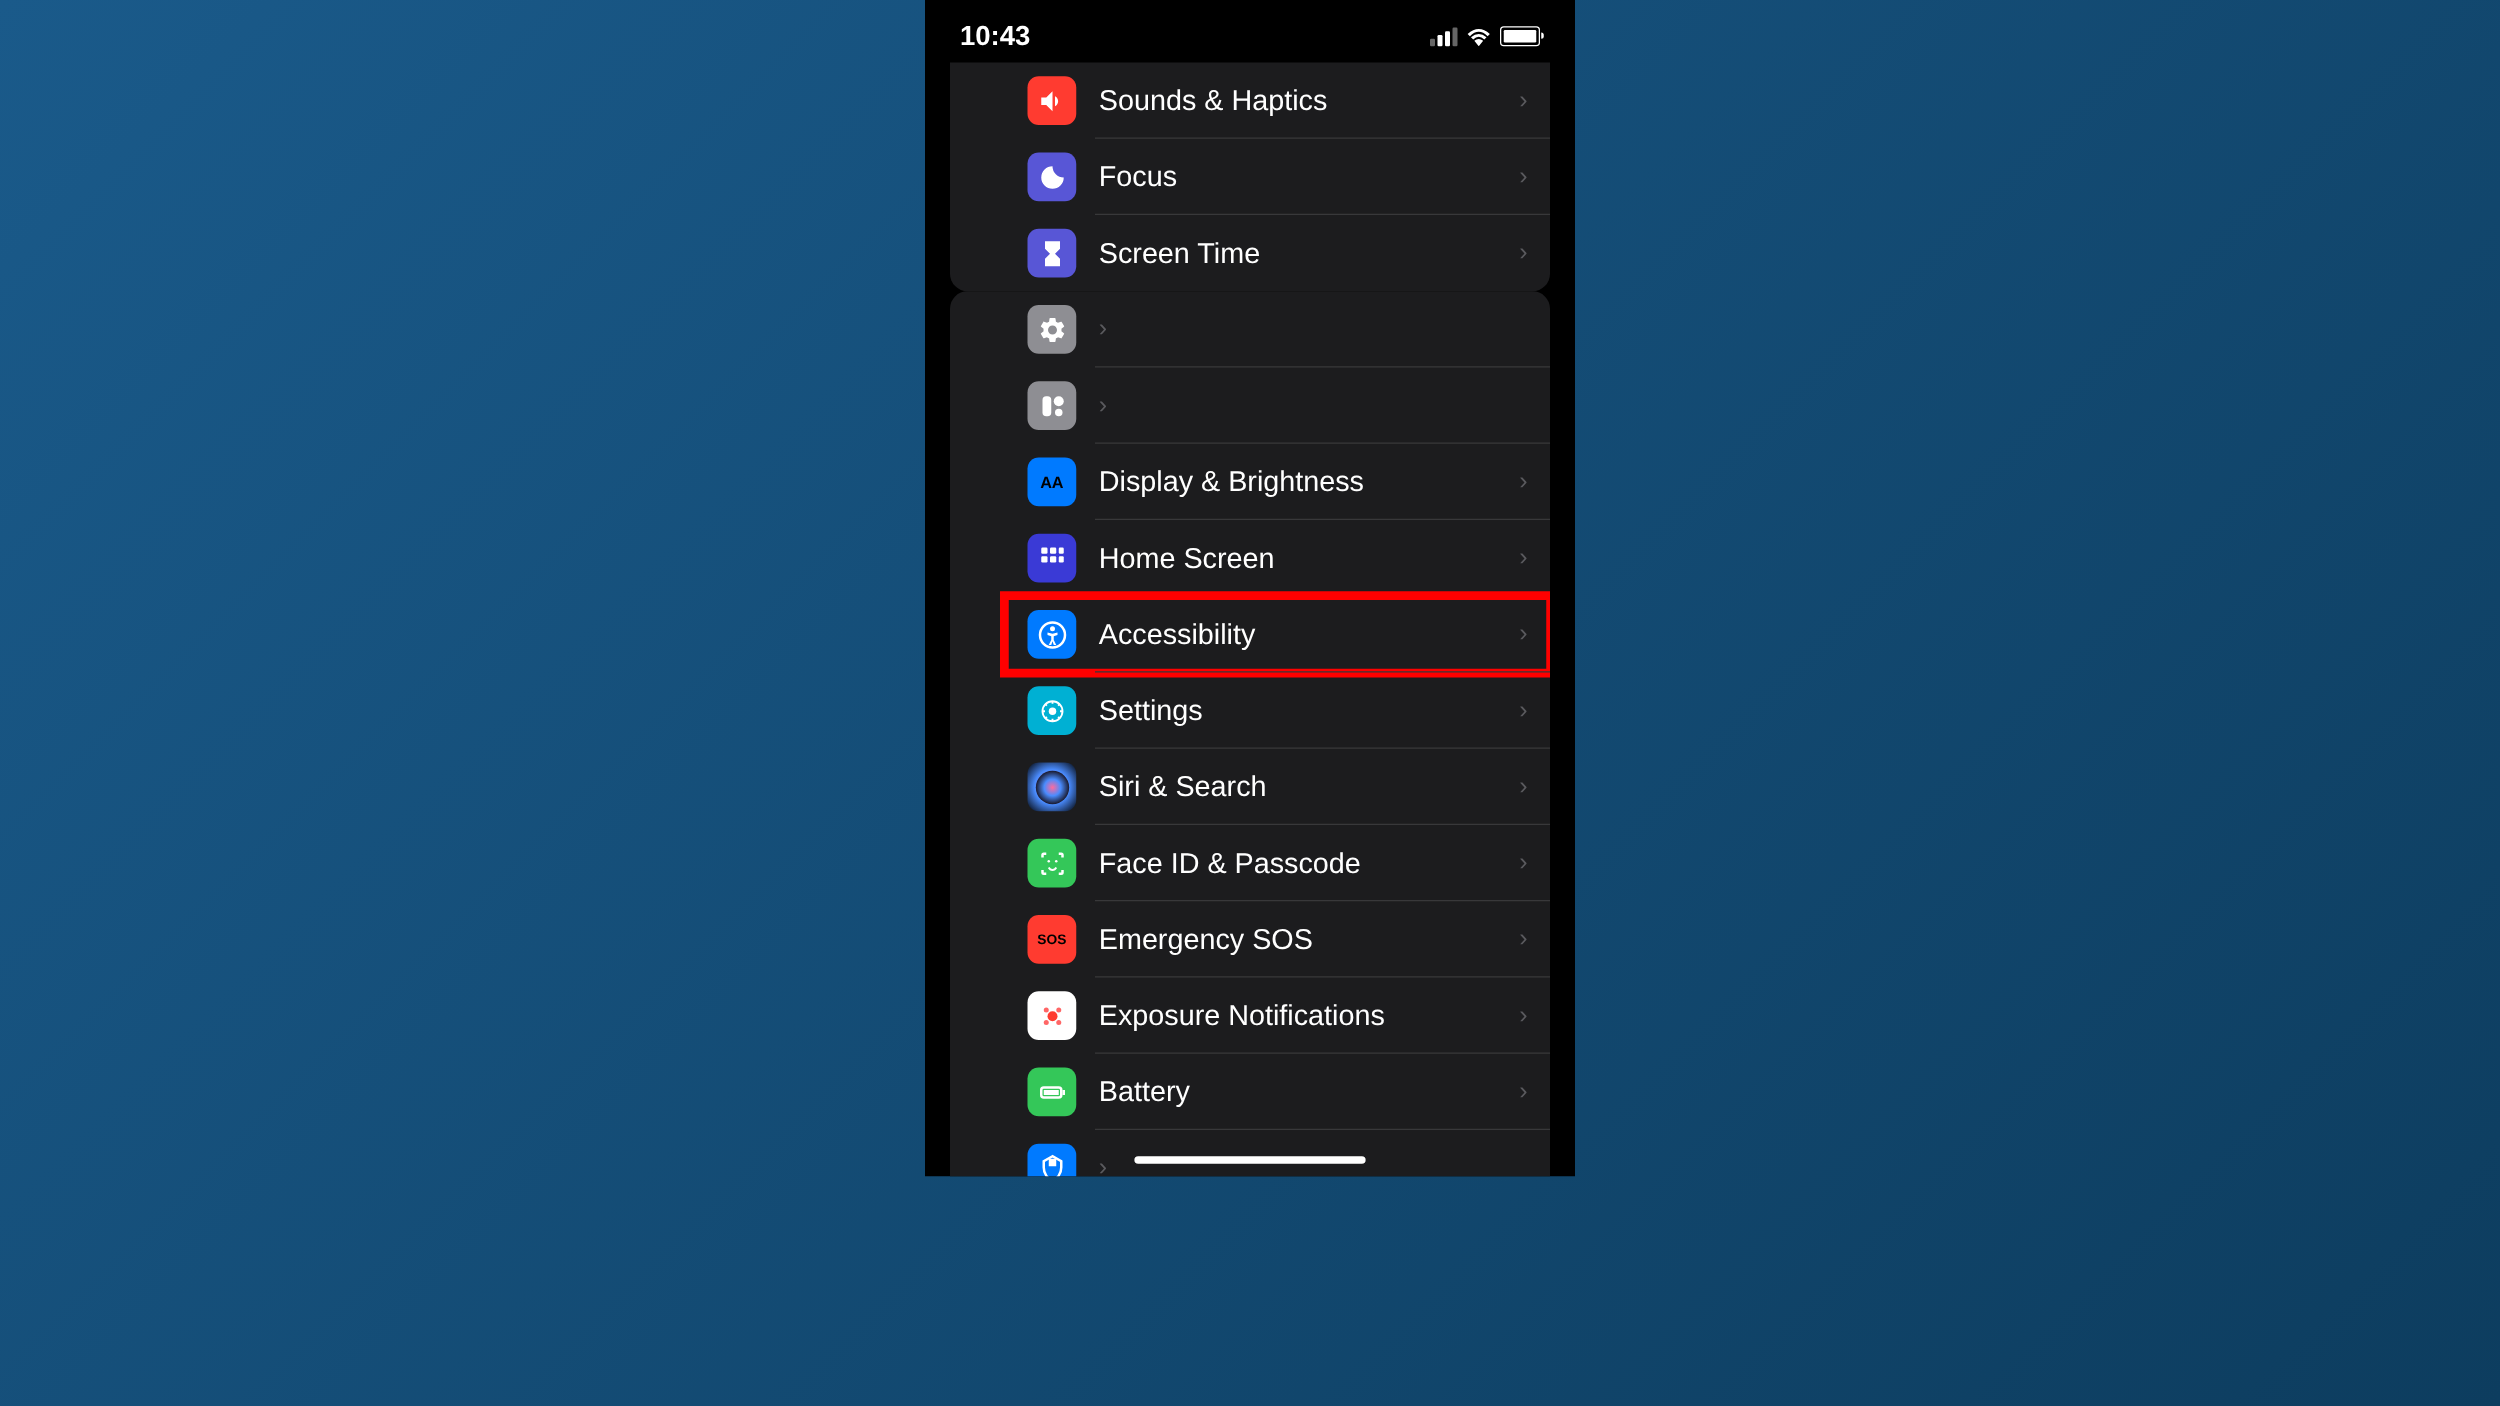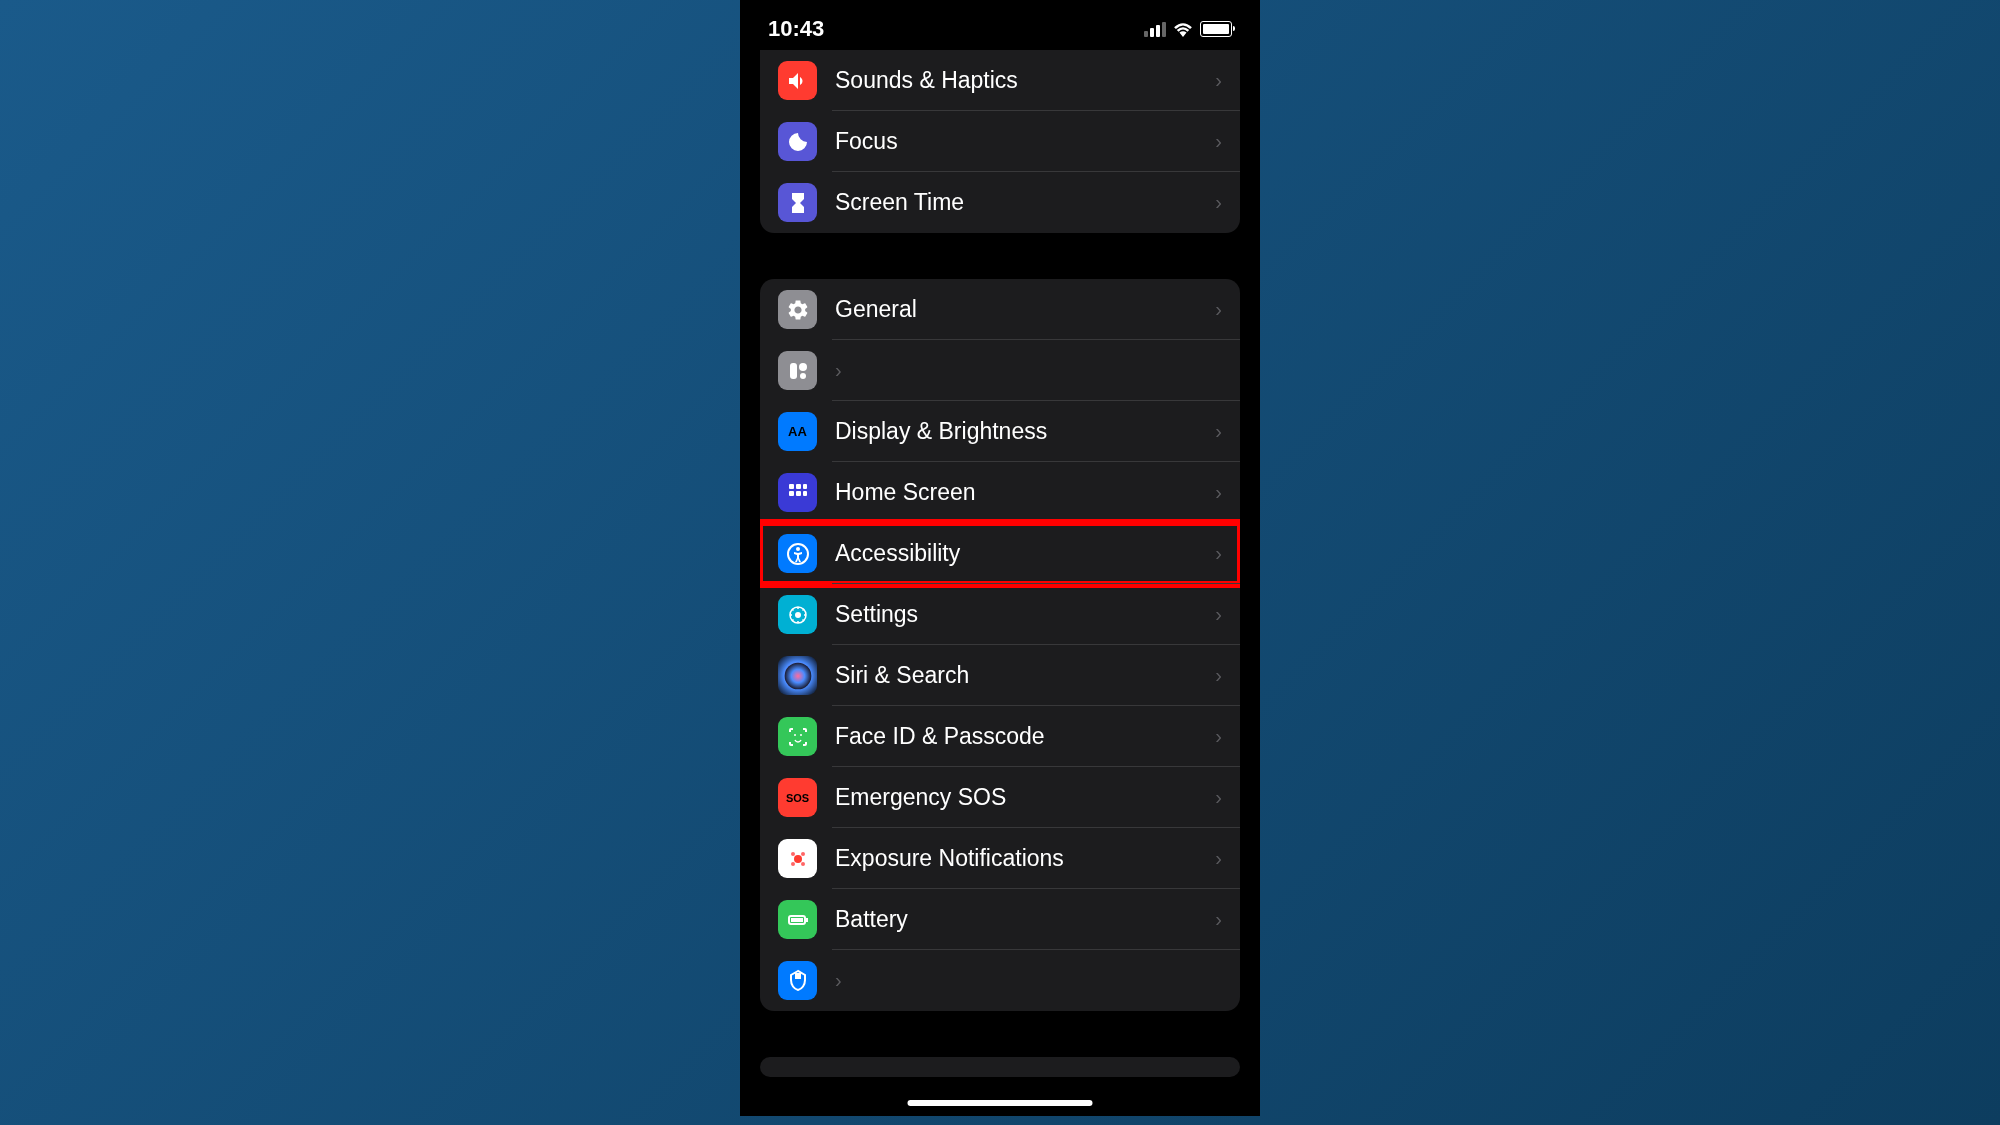--- a/index.html
+++ b/index.html
@@ -12,21 +12,21 @@
       width: 2000px;
       height: 1125px;
       font-family: -apple-system, BlinkMacSystemFont, "Segoe UI", sans-serif;
       display: flex;
       justify-content: center;
       align-items: flex-start;
       overflow: hidden;
     }
     .phone-frame {
       width: 520px;
-      height: 1116px;
+      height: 941px;
       background: #000;
       position: relative;
       overflow: hidden;
     }
     .status-bar {
       display: flex;
       justify-content: space-between;
       align-items: center;
       padding: 16px 28px 8px 28px;
       color: #fff;
@@ -86,22 +86,22 @@
       color: #fff;
       font-size: 23px;
       font-weight: 600;
     }
     .content {
       padding: 0 20px;
     }
     .settings-group {
       background: #1c1c1e;
       border-radius: 14px;
-      margin-bottom: 46px;
       overflow: hidden;
+      padding-left: 44px;
     }
     .settings-group:first-child {
       border-top-left-radius: 0;
       border-top-right-radius: 0;
     }
     .settings-row {
       display: flex;
       align-items: center;
       padding: 11px 18px;
       min-height: 58px;
@@ -223,21 +223,20 @@
       </div>
     </div>
 
     <div class="settings-group">
       <div class="settings-row">
         <div class="icon-box" style="background:#8e8e93">
           <svg class="icon-svg" viewBox="0 0 24 24">
               <path d="M19.14 12.94c.04-.3.06-.61.06-.94 0-.32-.02-.64-.07-.94l2.03-1.58c.18-.14.23-.41.12-.61l-1.92-3.32c-.12-.22-.37-.29-.59-.22l-2.39.96c-.5-.38-1.03-.7-1.62-.94l-.36-2.54c-.04-.24-.24-.41-.48-.41h-3.84c-.24 0-.43.17-.47.41l-.36 2.54c-.59.24-1.13.57-1.62.94l-2.39-.96c-.22-.08-.47 0-.59.22L2.74 8.87c-.12.21-.08.47.12.61l2.03 1.58c-.05.3-.09.63-.09.94s.02.64.07.94l-2.03 1.58c-.18.14-.23.41-.12.61l1.92 3.32c.12.22.37.29.59.22l2.39-.96c.5.38 1.03.7 1.62.94l.36 2.54c.05.24.24.41.48.41h3.84c.24 0 .44-.17.47-.41l.36-2.54c.59-.24 1.13-.56 1.62-.94l2.39.96c.22.08.47 0 .59-.22l1.92-3.32c.12-.22.07-.47-.12-.61l-2.01-1.58zM12 15.6c-1.98 0-3.6-1.62-3.6-3.6s1.62-3.6 3.6-3.6 3.6 1.62 3.6 3.6-1.62 3.6-3.6 3.6z"></path>
             </svg>
         </div>
-        <span class="row-label">General</span>
         <span class="chevron">›</span>
         <div class="row-divider"></div>
       </div>
       <div class="settings-row">
         <div class="icon-box" style="background:#8e8e93">
           <svg class="icon-svg" viewBox="0 0 24 24">
               <rect x="4" y="4" width="7" height="16" rx="3"></rect>
               <circle cx="17" cy="8" r="4"></circle>
               <circle cx="17" cy="17" r="3"></circle>
             </svg>

